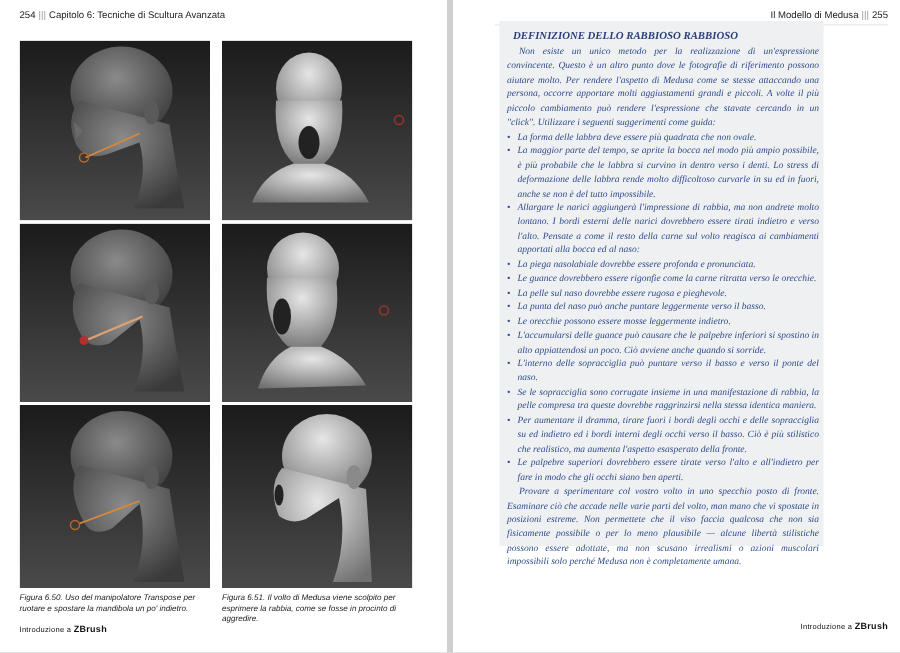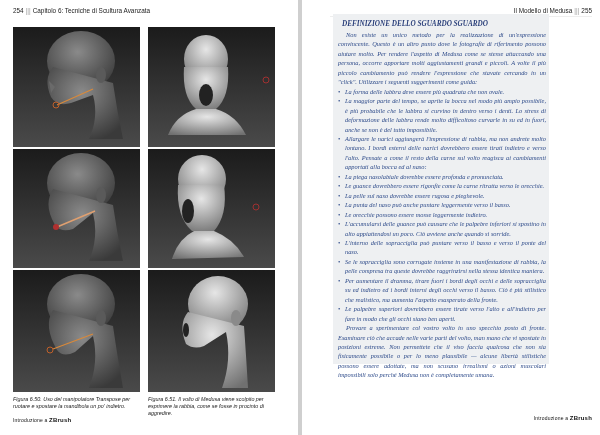--- a/index.html
+++ b/index.html
@@ -166,21 +166,21 @@
 
 <div class="gutter"></div>
 
 <div class="page page-right">
   <div class="running-head rh-right">
     <span>Il Modello di Medusa</span><span class="rh-sep">|||</span><span>255</span>
   </div>
   <div class="rh-rule"></div>
 
   <div class="sidebar-box"></div>
-  <div class="sidebar-title">DEFINIZIONE DELLO SGUARDO SGUARDO</div>
+  <div class="sidebar-title">DEFINIZIONE DELLO RABBIOSO RABBIOSO</div>
   <div class="sb-text">
     <p>Non esiste un unico metodo per la realizzazione di un'espressione convincente. Questo è un altro punto dove le fotografie di riferimento possono aiutare molto. Per rendere l'aspetto di Medusa come se stesse attaccando una persona, occorre apportare molti aggiustamenti grandi e piccoli. A volte il più piccolo cambiamento può rendere l'espressione che stavate cercando in un "click". Utilizzare i seguenti suggerimenti come guida:</p>
     <ul>
       <li><span class="bullet">•</span><span>La forma delle labbra deve essere più quadrata che non ovale.</span></li>
       <li><span class="bullet">•</span><span>La maggior parte del tempo, se aprite la bocca nel modo più ampio possibile, è più probabile che le labbra si curvino in dentro verso i denti. Lo stress di deformazione delle labbra rende molto difficoltoso curvarle in su ed in fuori, anche se non è del tutto impossibile.</span></li>
       <li><span class="bullet">•</span><span>Allargare le narici aggiungerà l'impressione di rabbia, ma non andrete molto lontano. I bordi esterni delle narici dovrebbero essere tirati indietro e verso l'alto. Pensate a come il resto della carne sul volto reagisca ai cambiamenti apportati alla bocca ed al naso:</span></li>
       <li><span class="bullet">•</span><span>La piega nasolabiale dovrebbe essere profonda e pronunciata.</span></li>
       <li><span class="bullet">•</span><span>Le guance dovrebbero essere rigonfie come la carne ritratta verso le orecchie.</span></li>
       <li><span class="bullet">•</span><span>La pelle sul naso dovrebbe essere rugosa e pieghevole.</span></li>
       <li><span class="bullet">•</span><span>La punta del naso può anche puntare leggermente verso il basso.</span></li>

